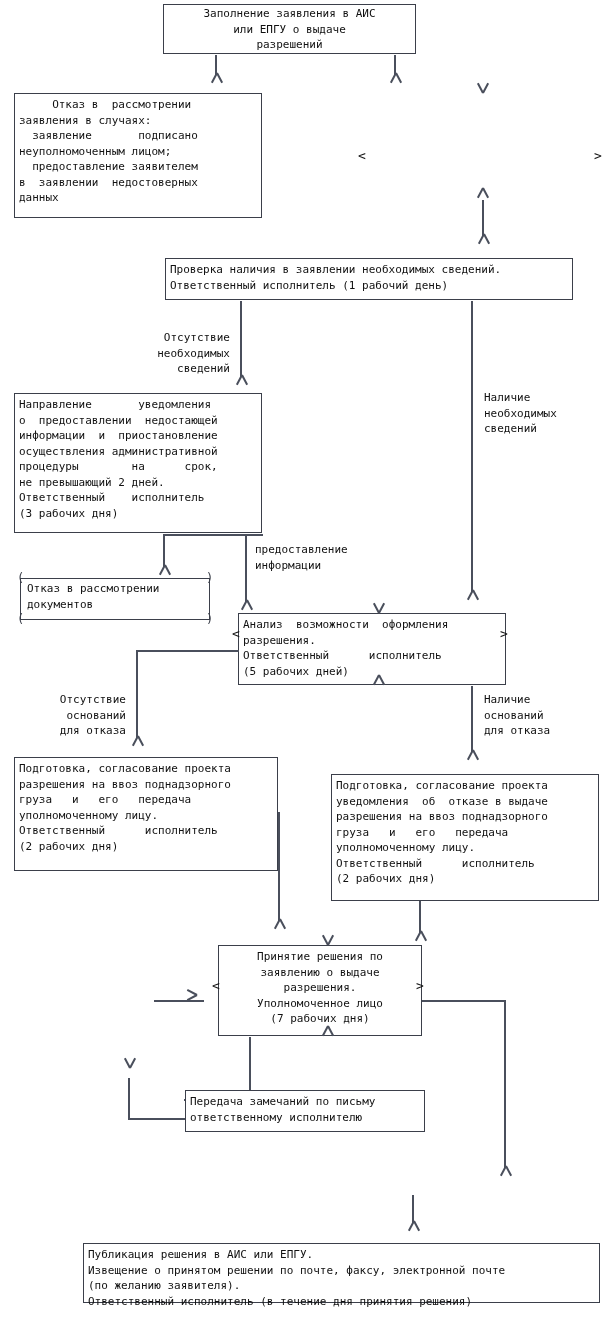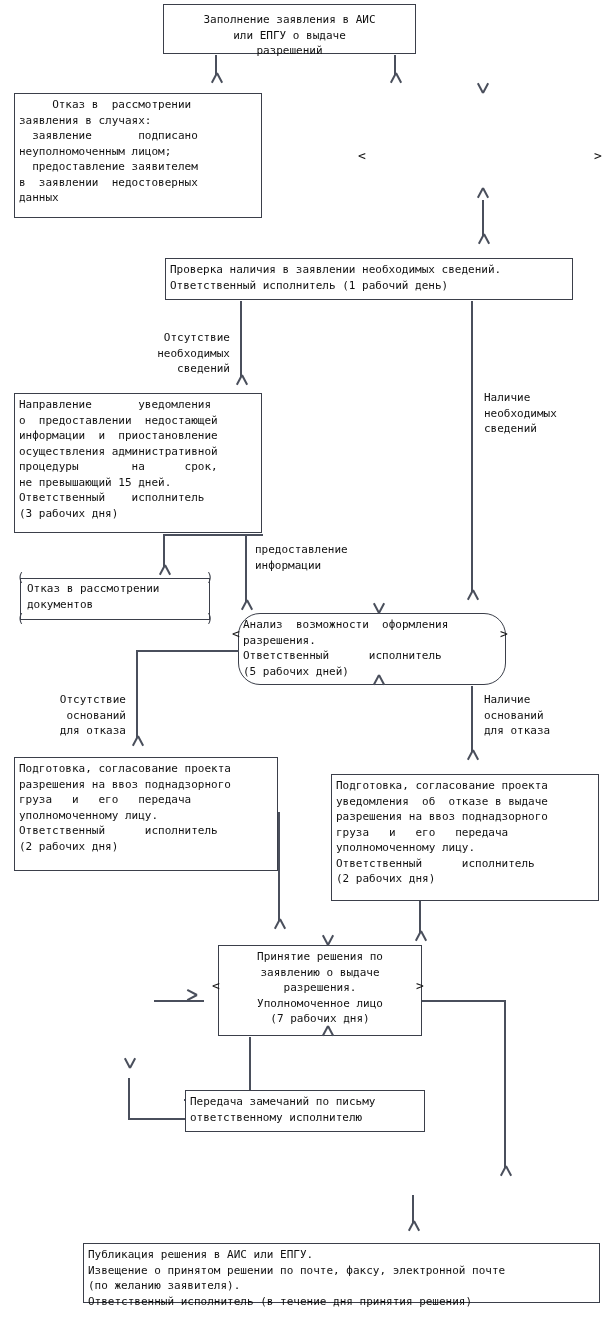--- a/index.html
+++ b/index.html
@@ -61,21 +61,21 @@
     position:absolute;font-size:11px;line-height:15.5px;color:#111;
     white-space:pre;
   }
   .lbl.r{text-align:right;}
 </style>
 </head>
 <body>
 
 <div class="stage">
 
-  <div class="box center" style="left:163px;top:4px;width:253px;height:50px;padding-top:7px;">Заполнение заявления в АИС
+  <div class="box center" style="left:163px;top:4px;width:253px;height:50px;padding-top:1px;">Заполнение заявления в АИС
 или ЕПГУ о выдаче
 разрешений</div>
 
   <div class="vline" style="left:215px;top:55px;height:20px;"></div>
   <div class="arr down" style="left:216px;top:73px;">
       <i></i>
       <i></i>
     </div>
 
   <div class="vline" style="left:394px;top:55px;height:20px;"></div>
@@ -128,21 +128,21 @@
     </div>
   <div class="lbl" style="left:484px;top:390px;">Наличие
 необходимых
 сведений</div>
 
   <div class="box just" style="left:14px;top:393px;width:248px;height:140px;">Направление       уведомления
 о  предоставлении  недостающей
 информации  и  приостановление
 осуществления административной
 процедуры        на      срок,
-не превышающий 15 дней.
+не превышающий 2 дней.
 Ответственный    исполнитель
 (3 рабочих дня)</div>
 
   <div class="hline" style="left:163px;top:534px;width:100px;"></div>
   <div class="vline" style="left:163px;top:534px;height:33px;"></div>
   <div class="arr down" style="left:164px;top:565px;">
       <i></i>
       <i></i>
     </div>
 
@@ -154,21 +154,21 @@
   <div class="lbl" style="left:255px;top:542px;">предоставление
 информации</div>
 
   <div class="parenbox" style="left:20px;top:578px;width:190px;height:42px;">Отказ в рассмотрении
 документов</div>
   <div class="paren-cap" style="left:17px;top:572px;">(</div>
   <div class="paren-cap" style="left:206px;top:572px;">)</div>
   <div class="paren-cap" style="left:17px;top:613px;">(</div>
   <div class="paren-cap" style="left:206px;top:613px;">)</div>
 
-  <div class="box just" style="left:238px;top:613px;width:268px;height:72px;border-radius:22px;">Анализ  возможности  оформления
+  <div class="box just" style="left:238px;top:613px;width:268px;height:72px;">Анализ  возможности  оформления
 разрешения.
 Ответственный      исполнитель
 (5 рабочих дней)</div>
   <div class="arr up" style="left:378px;top:613px;">
       <i></i>
       <i></i>
     </div>
   <div class="arr down" style="left:378px;top:675px;">
       <i></i>
       <i></i>

